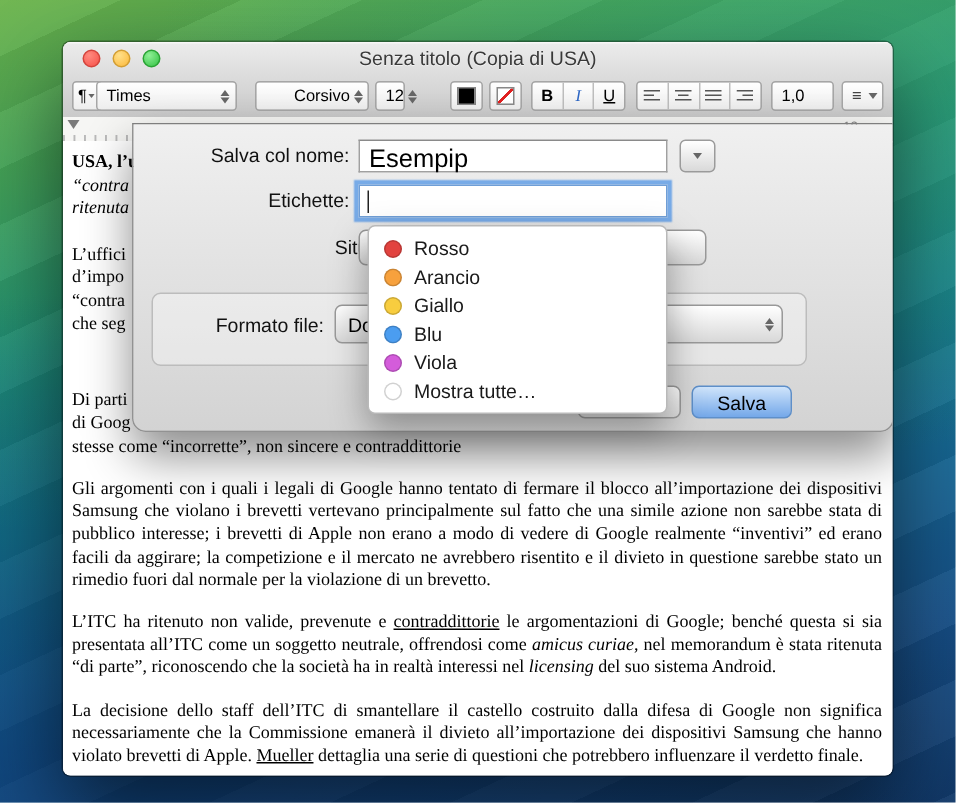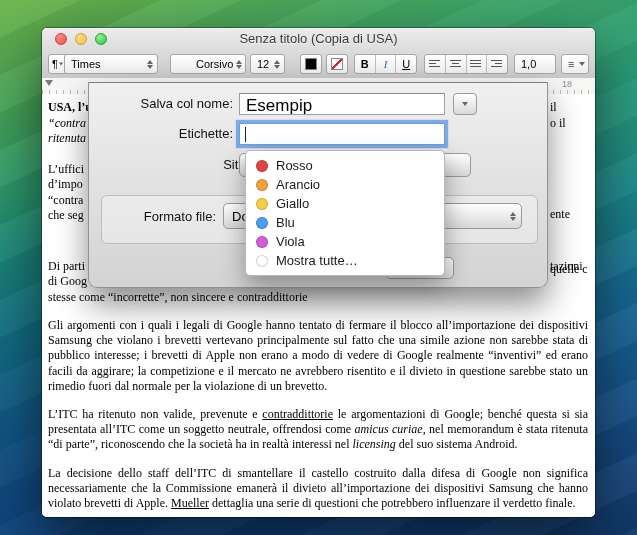--- a/index.html
+++ b/index.html
@@ -51,21 +51,21 @@
   }
   .ruler-num{position:absolute;top:1px;font-size:9px;color:#888;}
   .marker{position:absolute;left:3px;top:2px;width:0;height:0;border-left:4px solid transparent;border-right:4px solid transparent;border-top:6px solid #7a7a7a;}
   .doc{position:absolute;left:0;top:66px;width:100%;height:423px;background:#fff;color:#000;}
   .frag{position:absolute;font:12px/15px "Liberation Serif",serif;white-space:nowrap;}
   .b{font-weight:bold;} .i{font-style:italic;}
   .paras{position:absolute;left:6px;top:224px;width:540px;font:12px/15.2px "Liberation Serif",serif;text-align:justify;}
   .paras p{margin:0 0 13px 0;}
   .link{text-decoration:underline;}
   .sheet{
-    position:absolute;left:46px;top:54px;width:460px;height:206px;z-index:10;box-sizing:border-box;
+    position:absolute;left:46px;top:54px;width:508px;height:206px;z-index:10;box-sizing:border-box;
     background:linear-gradient(#f0f0f0,#d3d3d3);
     border:1px solid #929292;border-top:1px solid #7e7e7e;border-radius:0 0 9px 9px;
     box-shadow:0 16px 32px rgba(0,0,0,.45);
     font-size:13px;
   }
   .f-label{position:absolute;text-align:right;color:#111;}
   .t-field{position:absolute;height:22px;box-sizing:border-box;background:#fff;border:1px solid #a0a0a0;border-top-color:#8a8a8a;
     font-size:17px;padding:2px 6px;font-family:"Liberation Sans",sans-serif;}
   .focusring{box-shadow:0 0 1px 3px rgba(100,160,230,.85);border-color:#6f9ed6;}
   .caret{position:absolute;left:5px;top:3px;width:1px;height:15px;background:#222;}
@@ -113,21 +113,21 @@
             <span class="tri-down"></span>
           </span>
       </div>
       <div class="tb combo" style="left:128px;width:76px;padding-left:25px;">
         <span>Corsivo</span>
         <span class="stepper">
             <span class="tri-up"></span>
             <span class="tri-down"></span>
           </span>
       </div>
-      <div class="tb combo" style="left:208px;width:35px;">
+      <div class="tb combo" style="left:208px;width:20px;">
         <span>12</span>
         <span class="stepper">
             <span class="tri-up"></span>
             <span class="tri-down"></span>
           </span>
       </div>
       <div class="tb well" style="left:258px;">
         <span class="swatch black"></span>
       </div>
       <div class="tb well" style="left:284px;">
@@ -235,20 +235,21 @@
     <div class="f-label" style="left:0;top:126px;width:127px;">Formato file:</div>
     <div class="popupbtn" style="left:134px;top:120px;width:299px;">
       <span>Documento Word 2007 (.docx)</span>
       <span class="stepper">
           <span class="tri-up"></span>
           <span class="tri-down"></span>
         </span>
     </div>
 
     <div class="pushbtn" style="left:296px;width:69px;">Annulla</div>
+    <div class="pushbtn defaultbtn" style="left:372px;width:67px;">Salva</div>
   </div>
 
   <div class="menu">
     <div class="menu-item">
       <span class="dot" style="background: rgb(226, 67, 63);"></span>
       <span>Rosso</span>
     </div>
     <div class="menu-item">
       <span class="dot" style="background: rgb(247, 161, 61);"></span>
       <span>Arancio</span>

